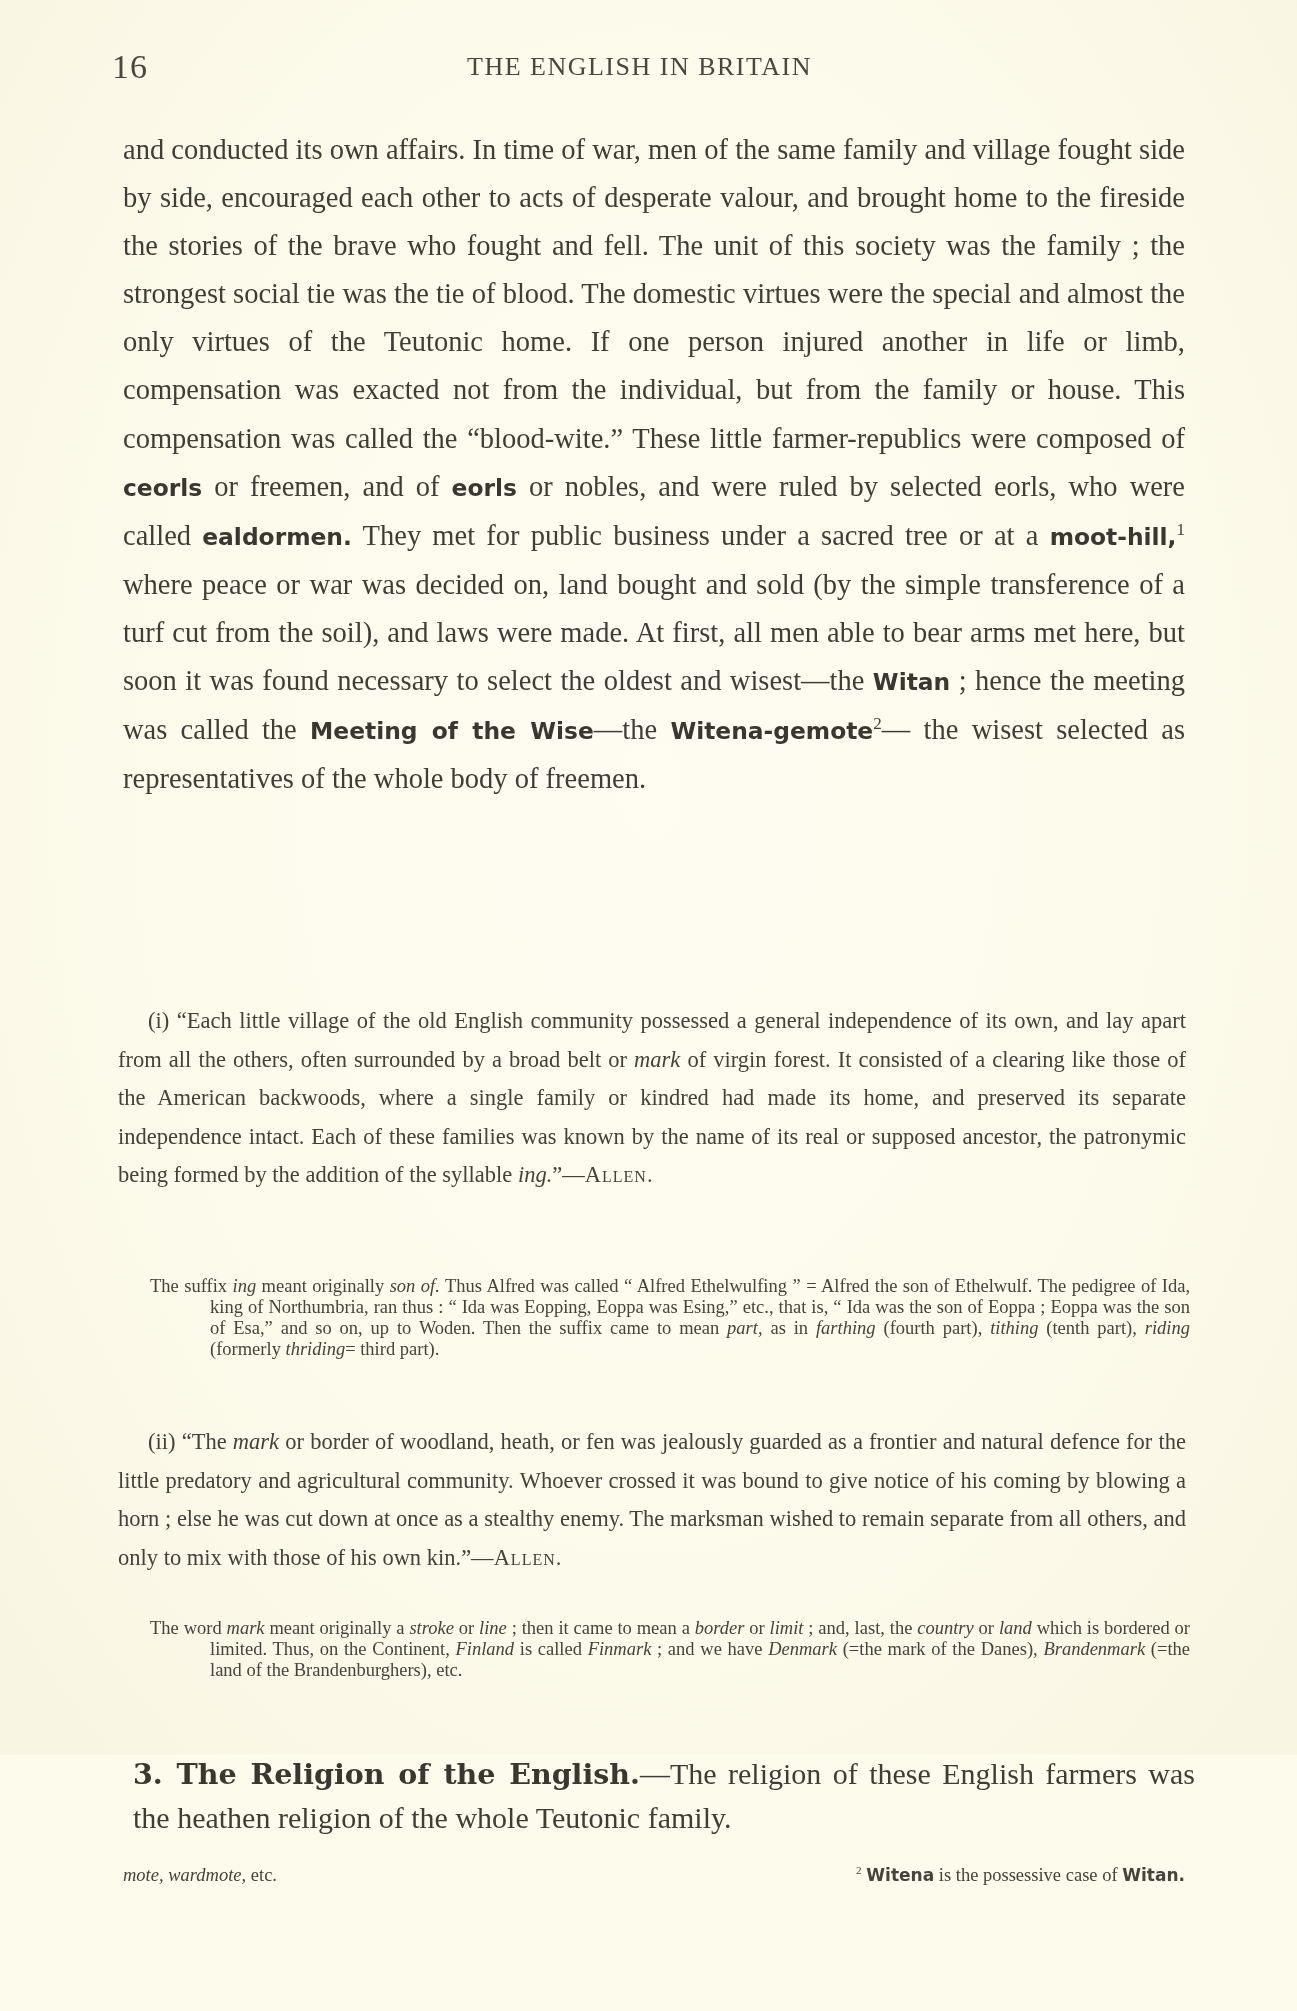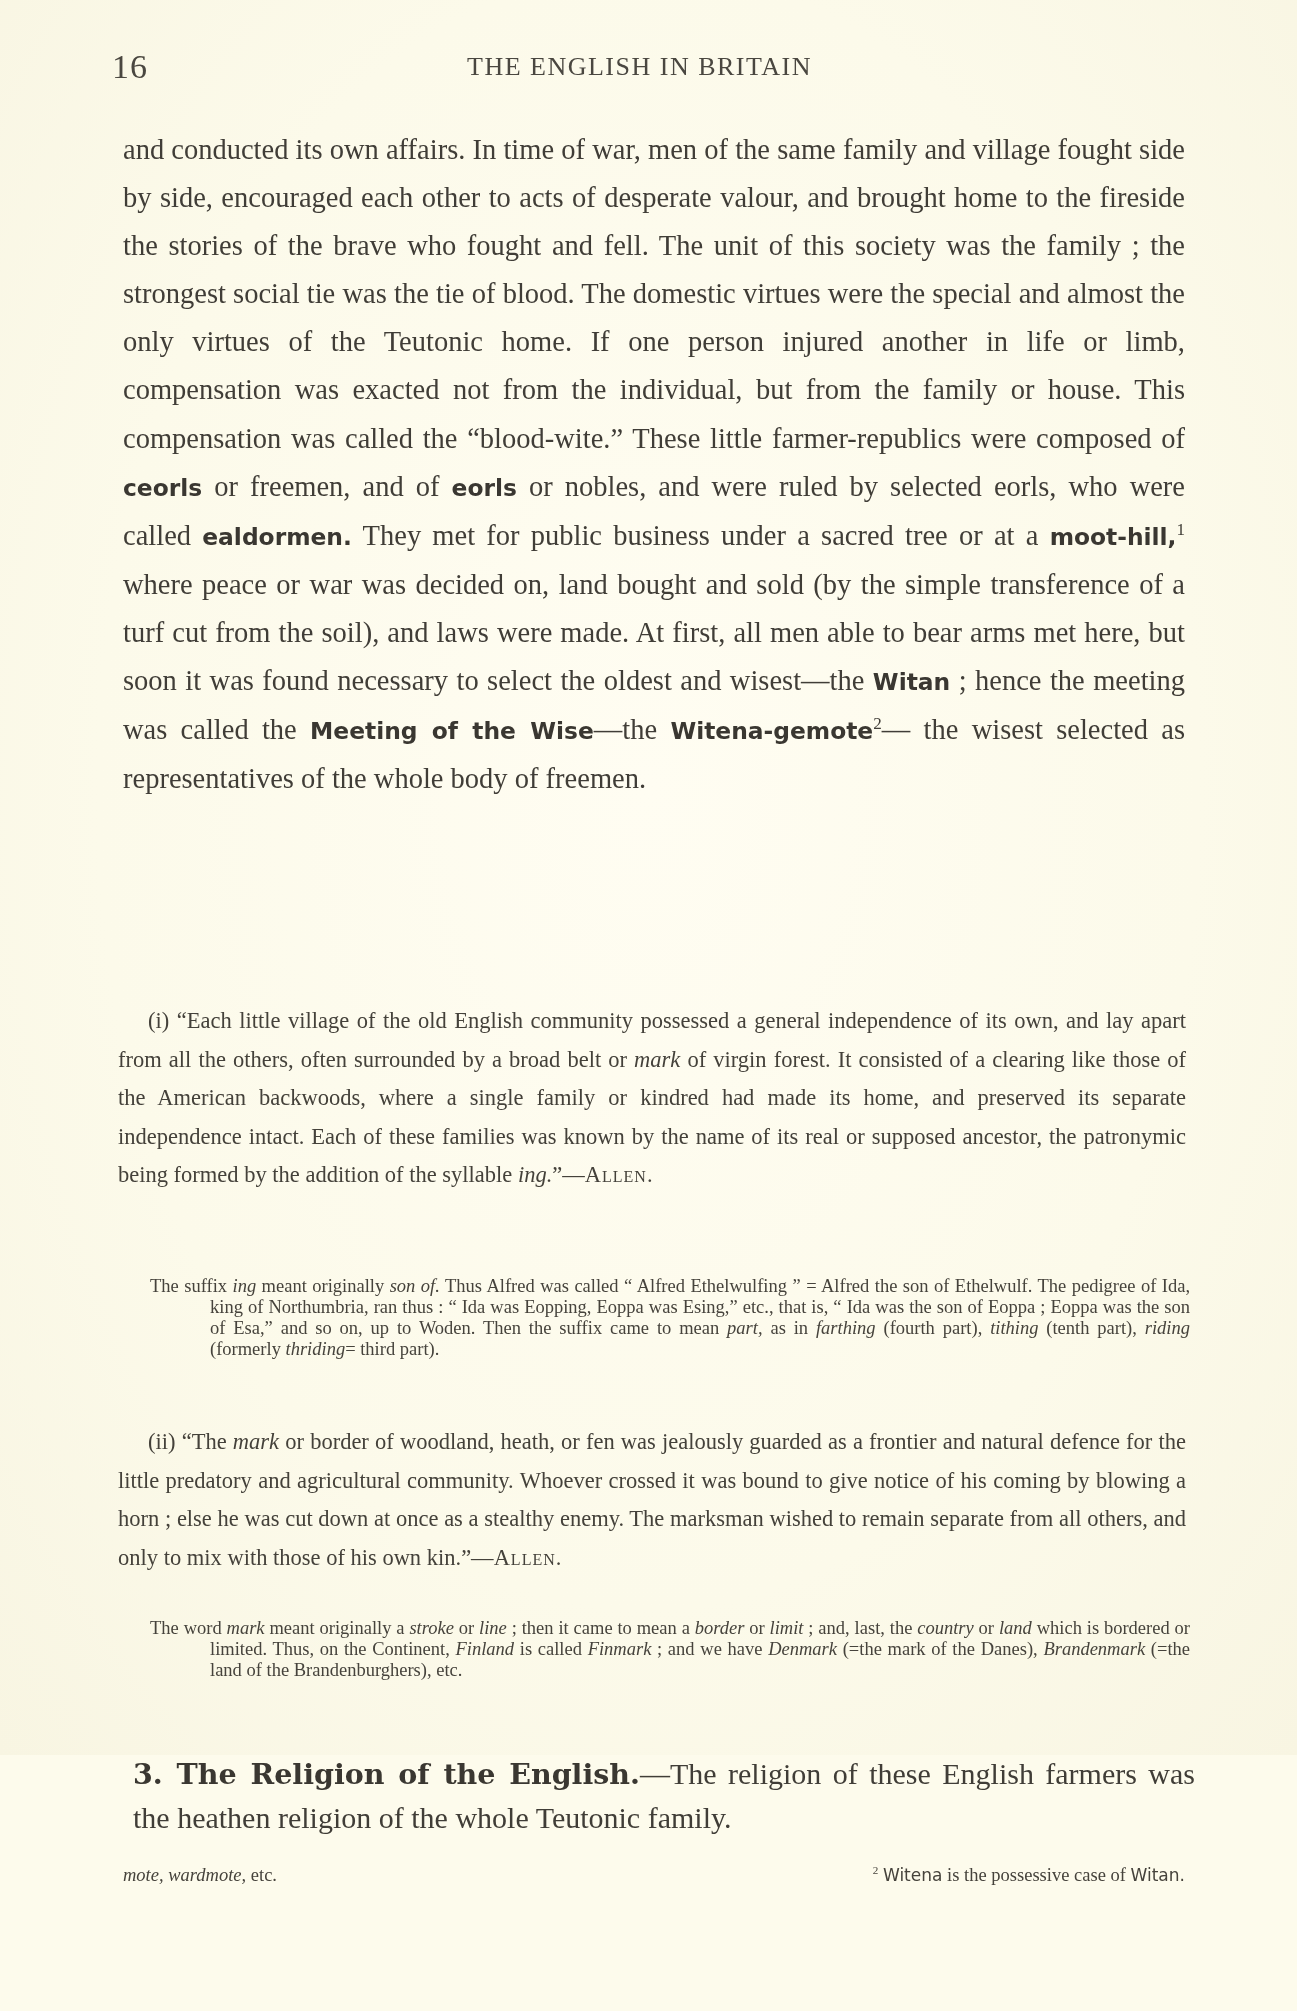--- a/index.html
+++ b/index.html
@@ -124,21 +124,21 @@
       line-height: 26px;
       color: #46433c;
     }
     .fn1 { text-align: justify; text-indent: 12px; }
     .fn-row2 {
       display: flex;
       justify-content: space-between;
     }
     .fn2 b {
       font-family: "DejaVu Sans", "Liberation Sans", sans-serif;
-      font-weight: normal;
+      font-weight: bold;
       font-size: 0.92em;
     }
     i { font-style: italic; text-align: right; }
   </style>
 </head>
 <body>
 
 <div class="page">
 
   <div class="running-head">

